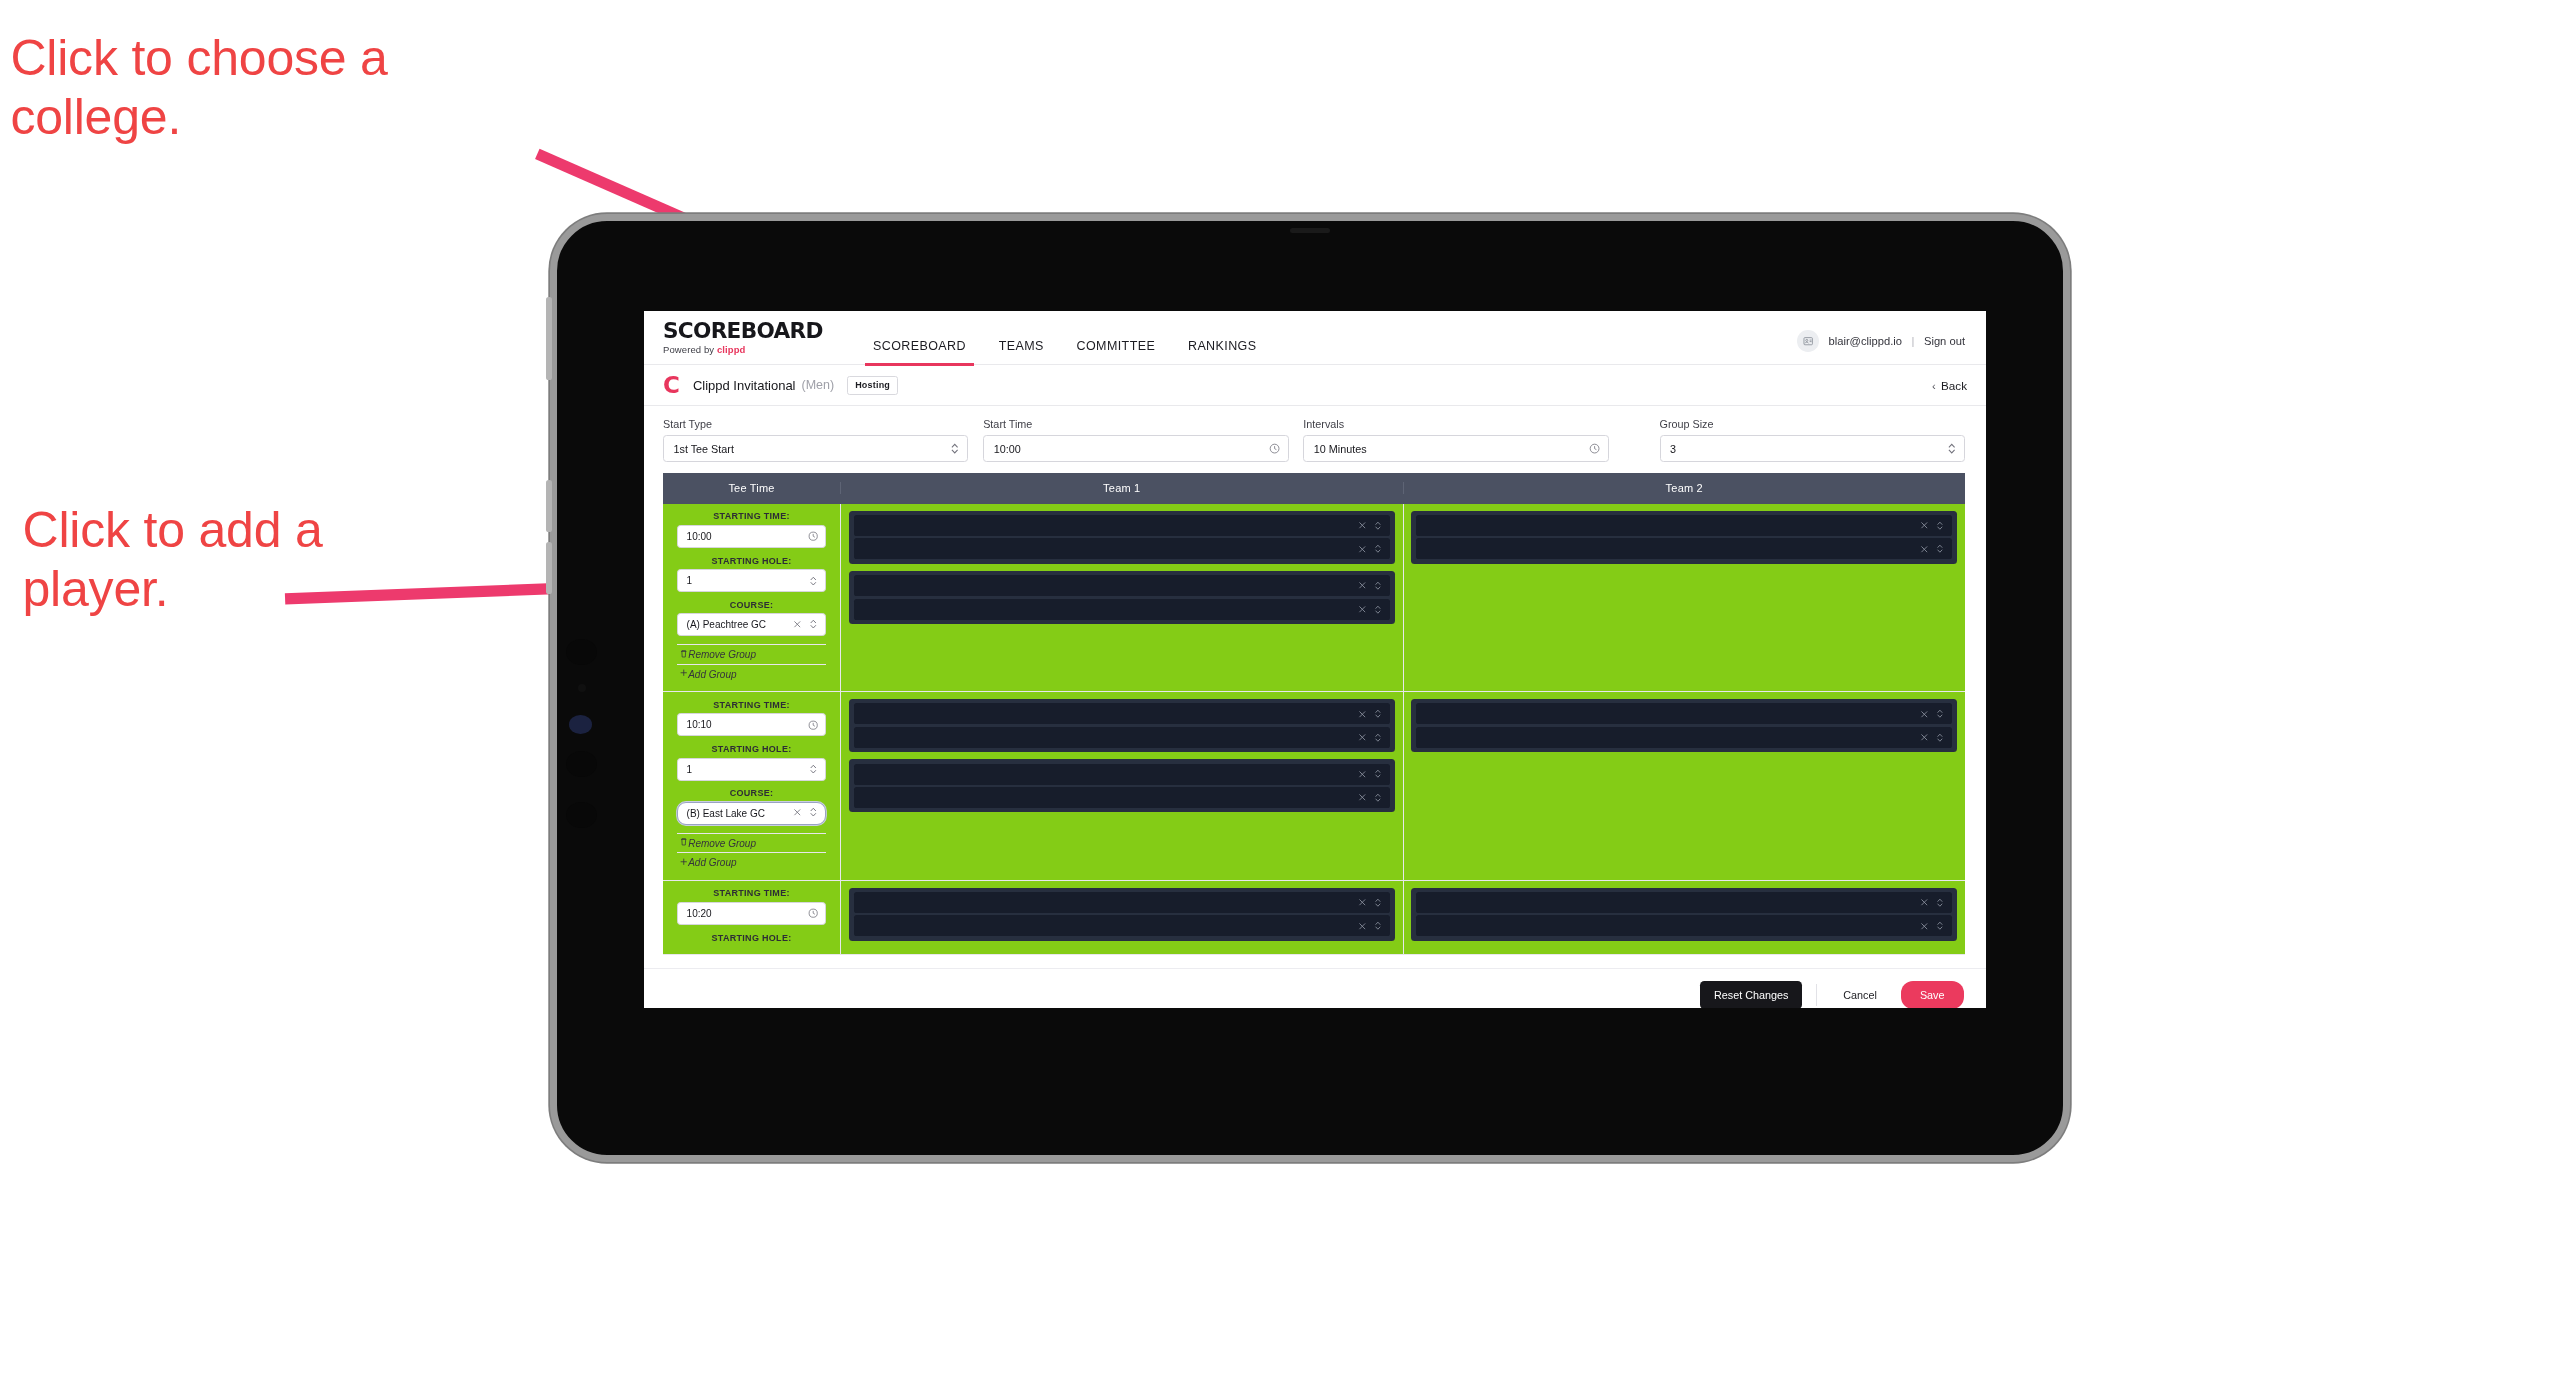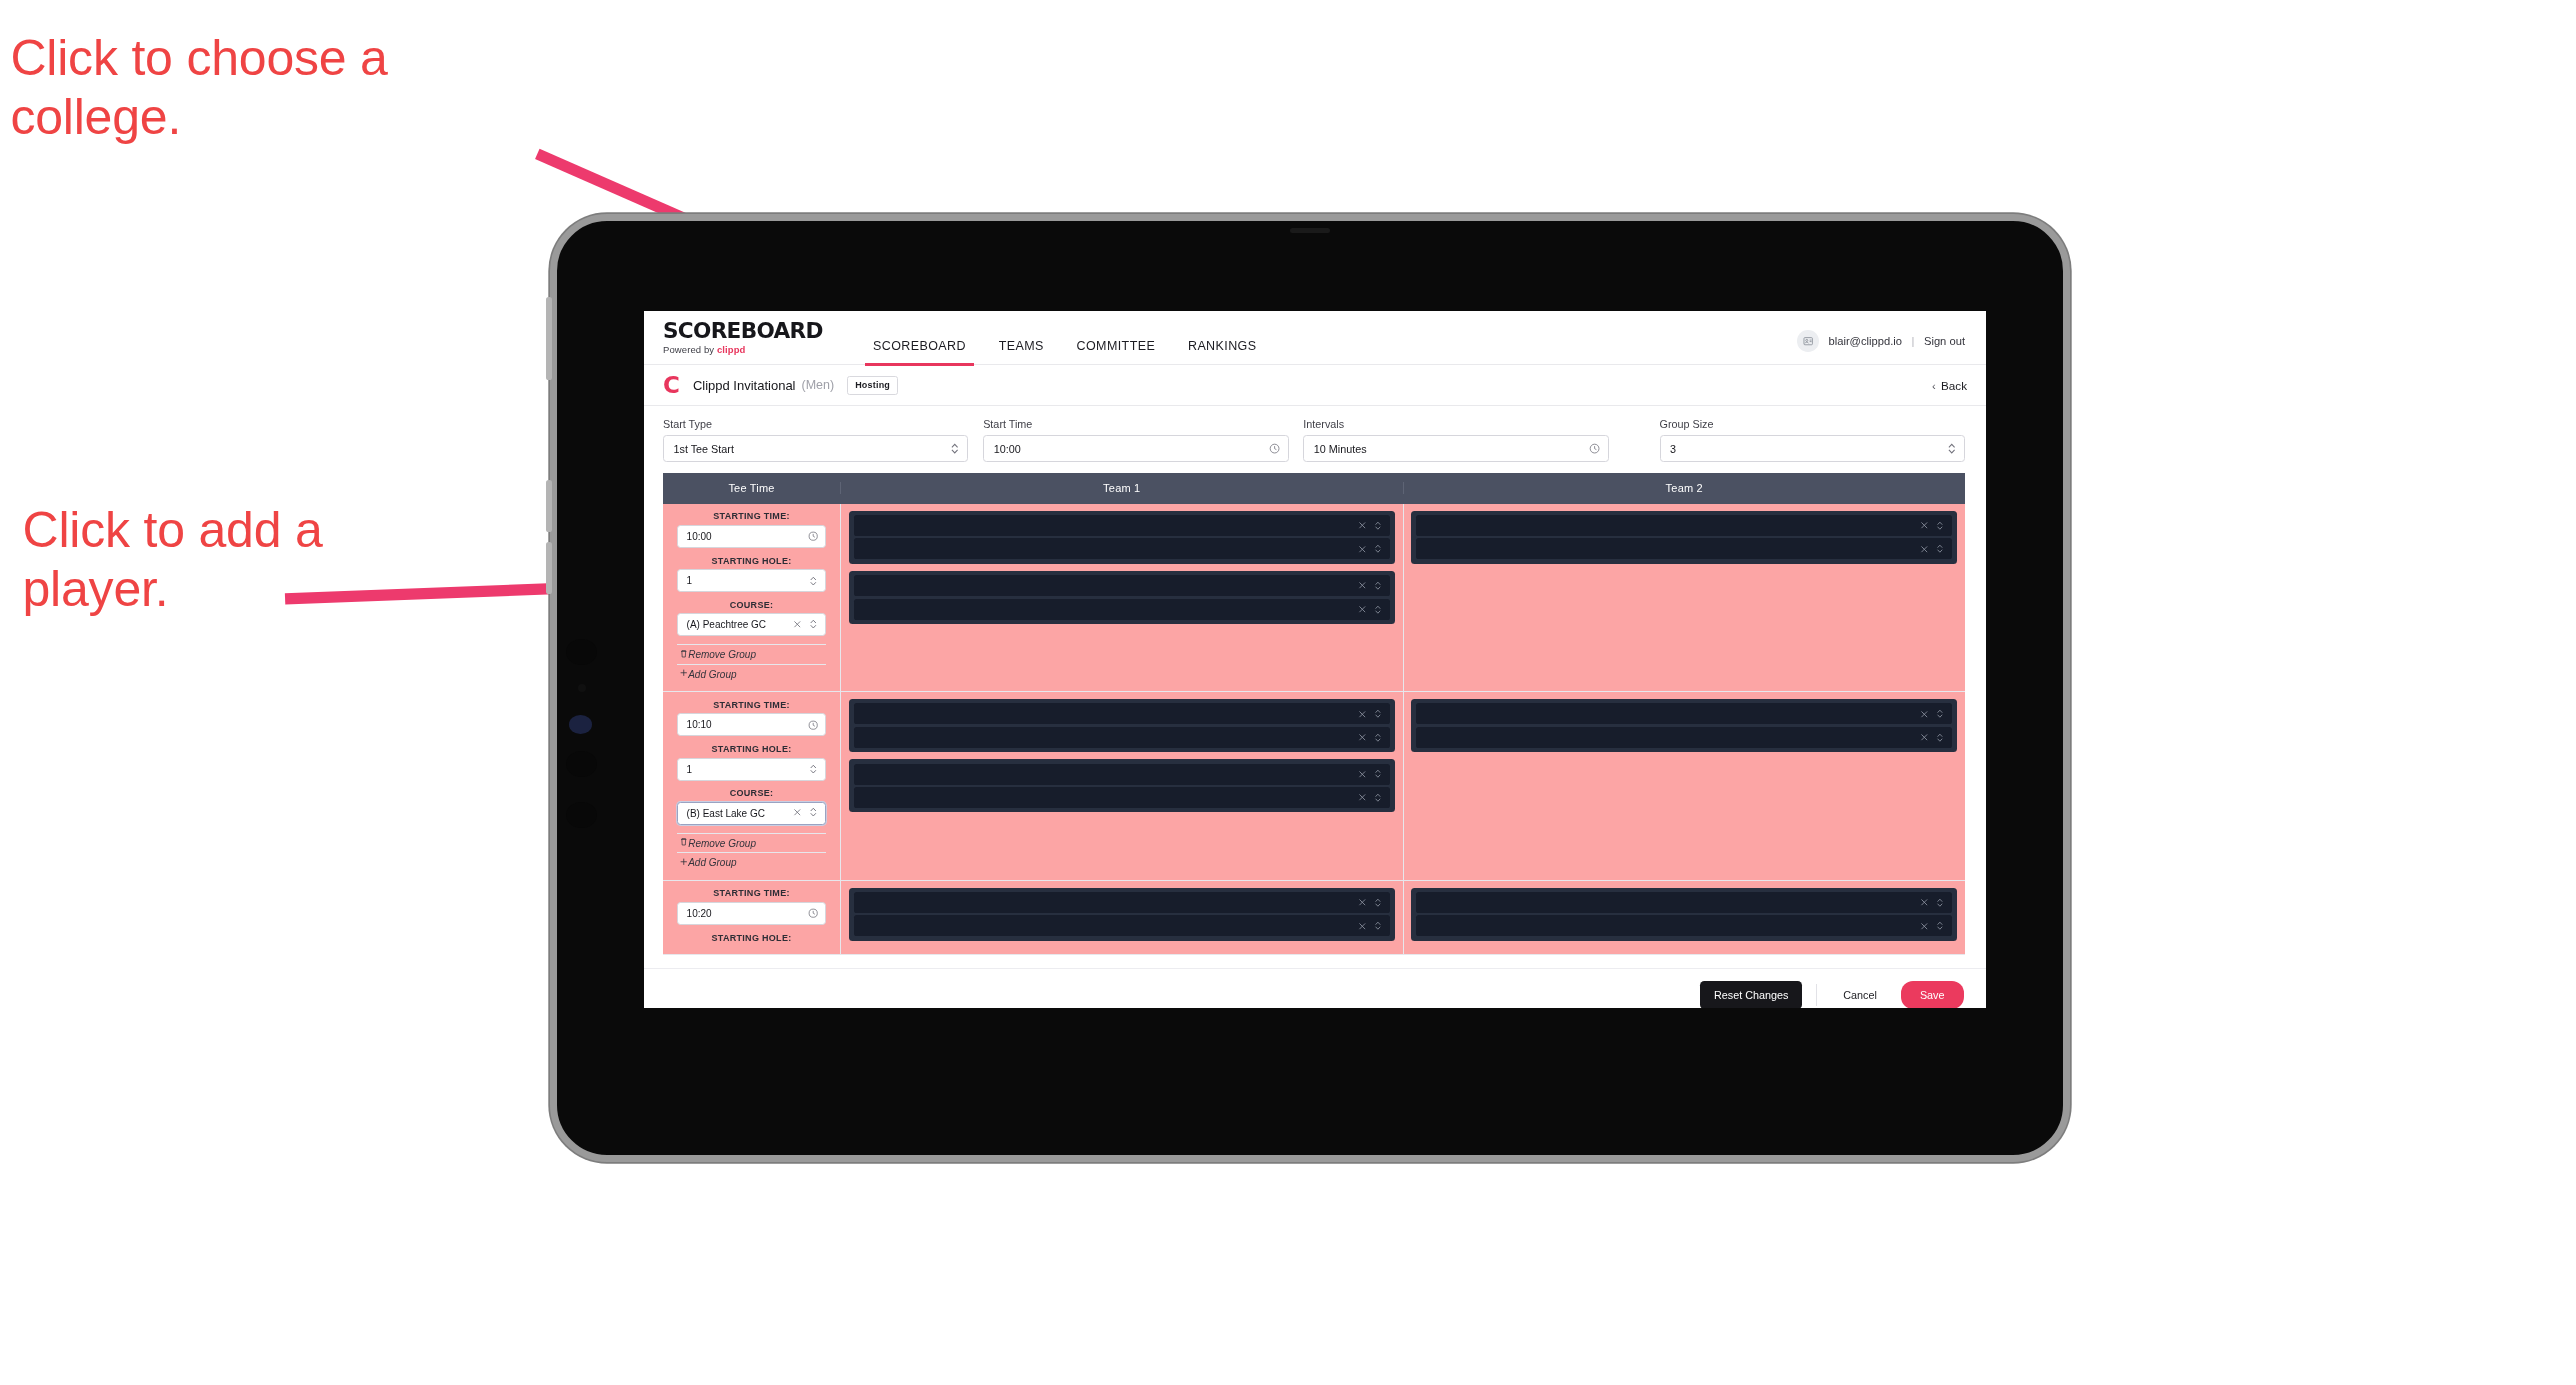--- a/index.html
+++ b/index.html
@@ -139,37 +139,37 @@
   .thead {
     display:flex; background:#4b5162; color:#ffffff;
     height:31px; align-items:center; font-size:11px; letter-spacing:0.2px;
   }
   .th { text-align:center; }
   .th-tee { width: 178px; border-right:0.9px solid #5e6475; }
   .th-team { flex:1; border-right:0.9px solid #5e6475; }
   .th-team:last-child { border-right:none; }
 
   .tbody { height: 464px; overflow:hidden; position:relative; background:#fff; }
-  .grow { display:flex; border-bottom:0.9px solid #e7e7ec; background:#fca5a5; }
+  .grow { display:flex; border-bottom:0.9px solid #e7e7ec; background:#84cc16; }
   .cell-tee {
     width:178px; padding: 7.8px 14px 7.8px 14px;
     border-right:0.9px solid #e7e7ec;
     display:flex; flex-direction:column; align-items:center;
   }
   .f-label {
     font-size:9px; font-weight:700; color:#2d2d35;
     letter-spacing:0.3px; margin-bottom:3.5px; text-align:center;
   }
   .f-box {
     width:100%; height:23px; border:0.9px solid #d6d6dc; border-radius:3.5px;
     background:#fff; display:flex; align-items:center; justify-content:space-between;
     padding: 0 7px 0 8.6px; font-size:10px; color:#17171c; margin-bottom:7.8px;
     cursor:pointer;
   }
-  .f-box.focused { border-color:#9aa3c2; box-shadow:0 0 0 0.9px #c9cfe3; }
+  .f-box.focused { border-color:#9aa3c2; box-shadow:0 0 0 0.9px #c9cfe3;border-radius:9px; }
   .f-box .vals { display:flex; align-items:center; gap:7.8px; color:#72727c; }
   .glink {
     width:100%; font-size:10px; color:#34343c;
     display:flex; align-items:center; padding:3.5px 0 3.5px 1.7px; cursor:pointer;font-style:italic;
   }
   .glink.bordered { border-top:0.9px solid #e7e7ec; }
 
   .cell-team { flex:1; padding:7px 7.8px 7px 7.8px; border-right:0.9px solid #e7e7ec; }
   .cell-team:last-child { border-right:none; }
   .pcard {

